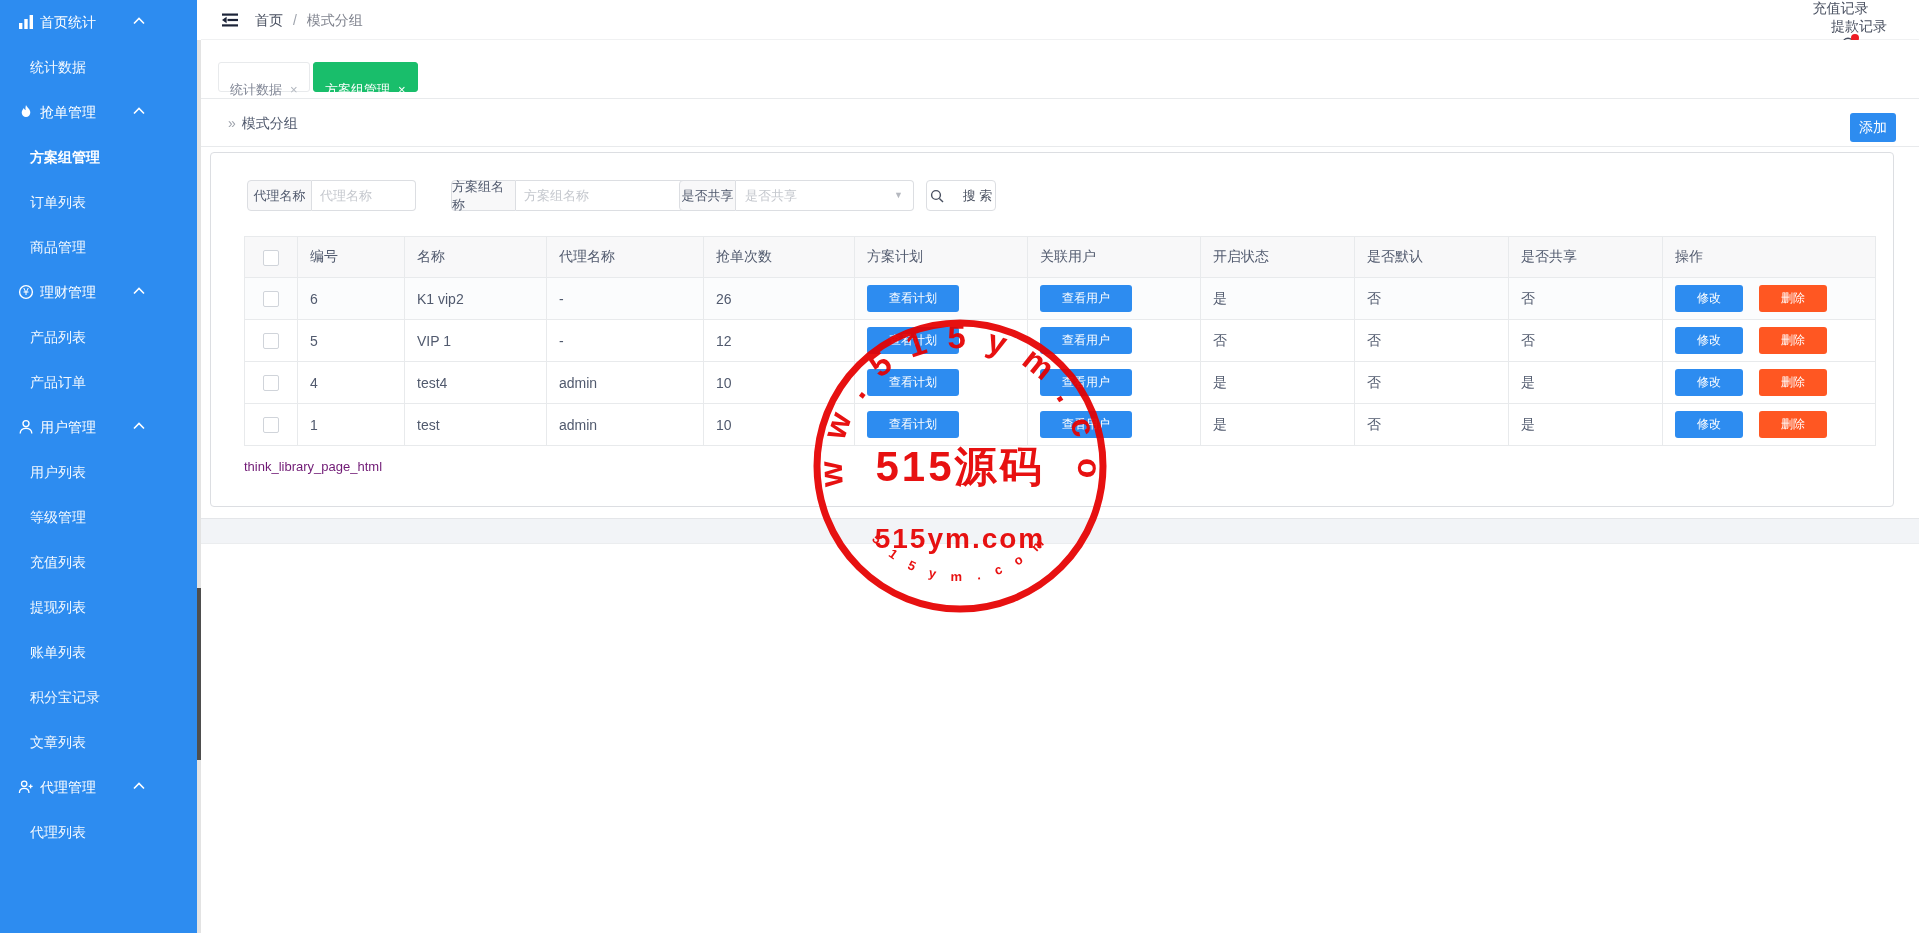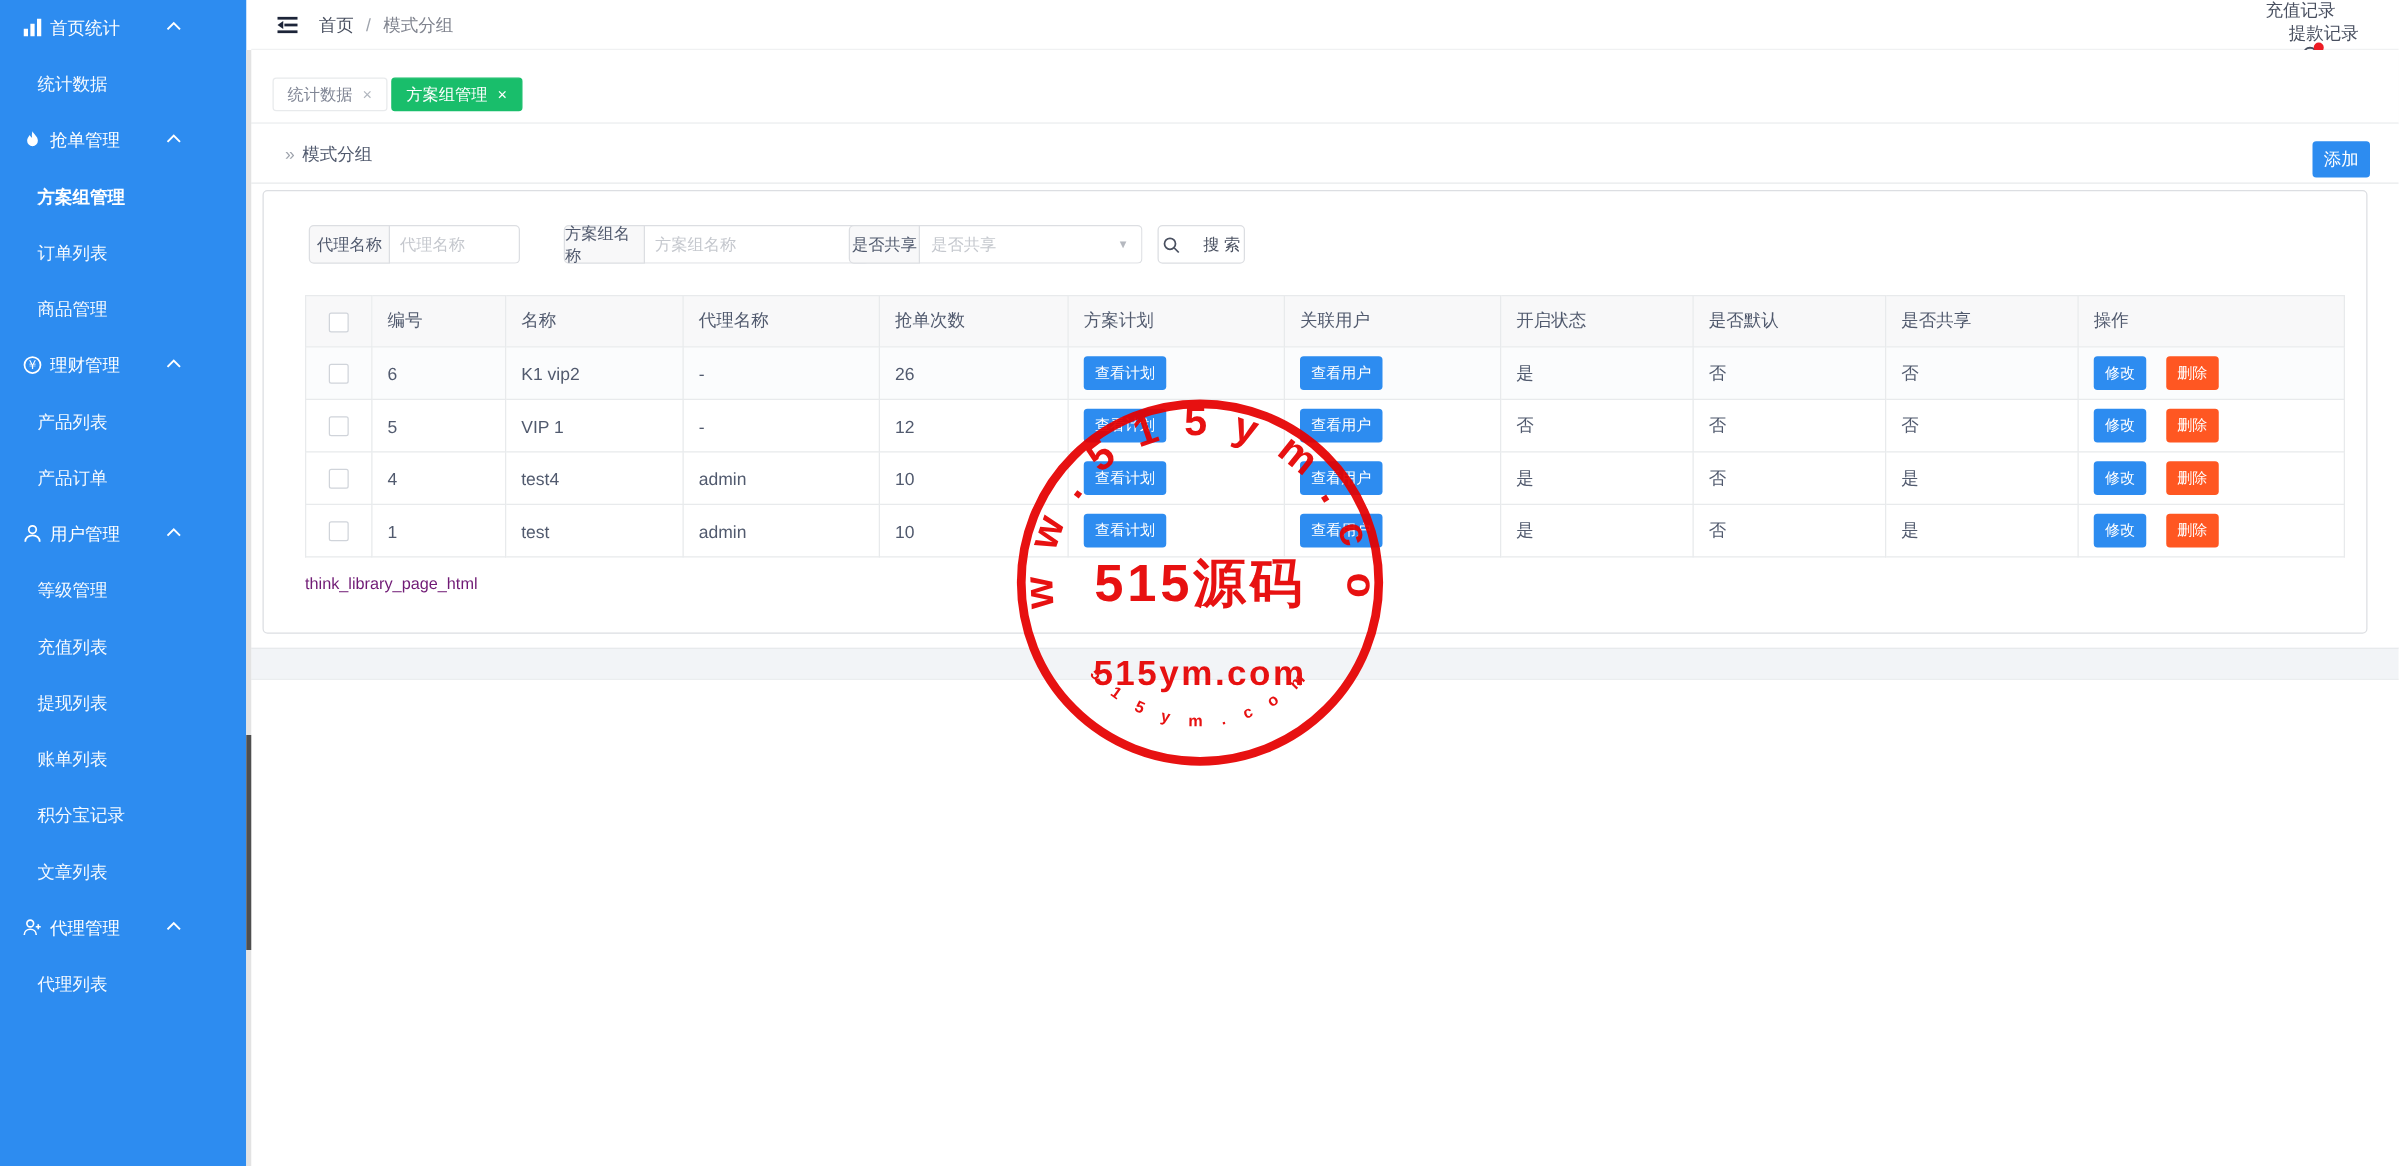--- a/index.html
+++ b/index.html
@@ -40,21 +40,21 @@
   .bell-wrap { position:relative; margin-left:16px; width:20px; height:20px; cursor:pointer; }
   .bell-dot { position:absolute; right:-1px; top:-2px; width:8px; height:8px; border-radius:50%;
     background:#ed1c24; }
   .fs-wrap { margin-left:17px; width:18px; height:18px; cursor:pointer; }
   .user-wrap { margin-left:39px; display:flex; align-items:center; cursor:pointer; }
   .user-wrap b { font-size:15px; color:#495060; margin:0 5px 0 5px; }
 
   .tabstrip { position:relative; height:59px; background:#fff; border-bottom:1px solid #e8eaec;
     box-shadow:0 2px 3px rgba(0,0,0,.03); }
   .tab { position:absolute; top:22px; height:27px; line-height:25px; border-radius:3px;
-    font-size:13px; padding:0 11px; cursor:pointer; }
+    font-size:13px; padding:14px 11px; cursor:pointer; }
   .tab .tab-close { margin-left:8px; font-size:13px; cursor:pointer; }
   .tab-plain { left:17px; background:#fff; border:1px solid #e8eaec; color:#808695; }
   .tab-plain .tab-close { color:#b2b7bf; }
   .tab-active { left:112px; background:#19be6b; border:1px solid #19be6b; color:#fff; }
   .tab-active .tab-close { color:#fff; }
 
   .panel { position:relative; height:419px; background:#fff; }
   .panel-titlebar { position:relative; height:48px; border-bottom:1px solid #e8eaec; }
   .panel-title { position:absolute; left:27px; top:0; line-height:48px; font-size:14px; color:#515a6e; }
   .panel-title .marker { color:#9ea3ac; margin-right:6px; }
@@ -89,21 +89,21 @@
   table.grid { width:1631px; border-collapse:collapse; table-layout:fixed; }
   .grid th, .grid td { border:1px solid #e8eaec; font-size:14px; color:#515a6e;
     padding:0 0 0 12px; text-align:left; font-weight:400; overflow:hidden; white-space:nowrap; }
   .grid th { background:#f8f8f9; height:41px; }
   .grid td { height:42px; background:#fff; }
   .grid tr.r0 td { background:#fbfcfd; }
   .cb-cell { text-align:center !important; padding:0 !important; }
   .checkbox { display:inline-block; width:16px; height:16px; border:1px solid #d0d4da;
     border-radius:2px; background:#fff; vertical-align:middle; cursor:pointer; }
   .cell-btn { display:inline-block; border:none; border-radius:3px; color:#fff; font-size:12px;
-    padding:5px 9px; cursor:pointer; font-family:"Liberation Sans","DejaVu Sans",sans-serif; }
+    padding:5px 22px; cursor:pointer; font-family:"Liberation Sans","DejaVu Sans",sans-serif; }
   .btn-blue { background:#2d8cf0; }
   .btn-orange { background:#ff5722; margin-left:12px; }
 
   .footer-note { position:absolute; left:33px; top:306px; font-size:13px; color:#701a75; }
 
   .strip-gray { height:26px; background:#f2f4f7; border-top:1px solid #e4e6e9;
     border-bottom:1px solid #ebedef; }
   .strip-white { height:362px; background:#fff; }
 
   
@@ -190,20 +190,23 @@
             <circle cx="8" cy="4.6" r="3" fill="none" stroke="#fff" stroke-width="1.4"></circle>
             <path d="M2.2 14.4c0-3.2 2.6-5.2 5.8-5.2s5.8 2 5.8 5.2" fill="none" stroke="#fff" stroke-width="1.4"></path>
           </svg>
       </span>
       <span class="sb-label">用户管理</span>
       <span class="sb-chevron">
         <svg class="ic" viewBox="0 0 12 8">
             <polyline points="1,6.5 6,1.5 11,6.5" fill="none" stroke="#fff" stroke-width="1.6"></polyline>
           </svg>
       </span>
+    </div>
+    <div class="sb-item sb-sub">
+      <span class="sb-label">用户列表</span>
     </div>
     <div class="sb-item sb-sub">
       <span class="sb-label">等级管理</span>
     </div>
     <div class="sb-item sb-sub">
       <span class="sb-label">充值列表</span>
     </div>
     <div class="sb-item sb-sub">
       <span class="sb-label">提现列表</span>
     </div>

